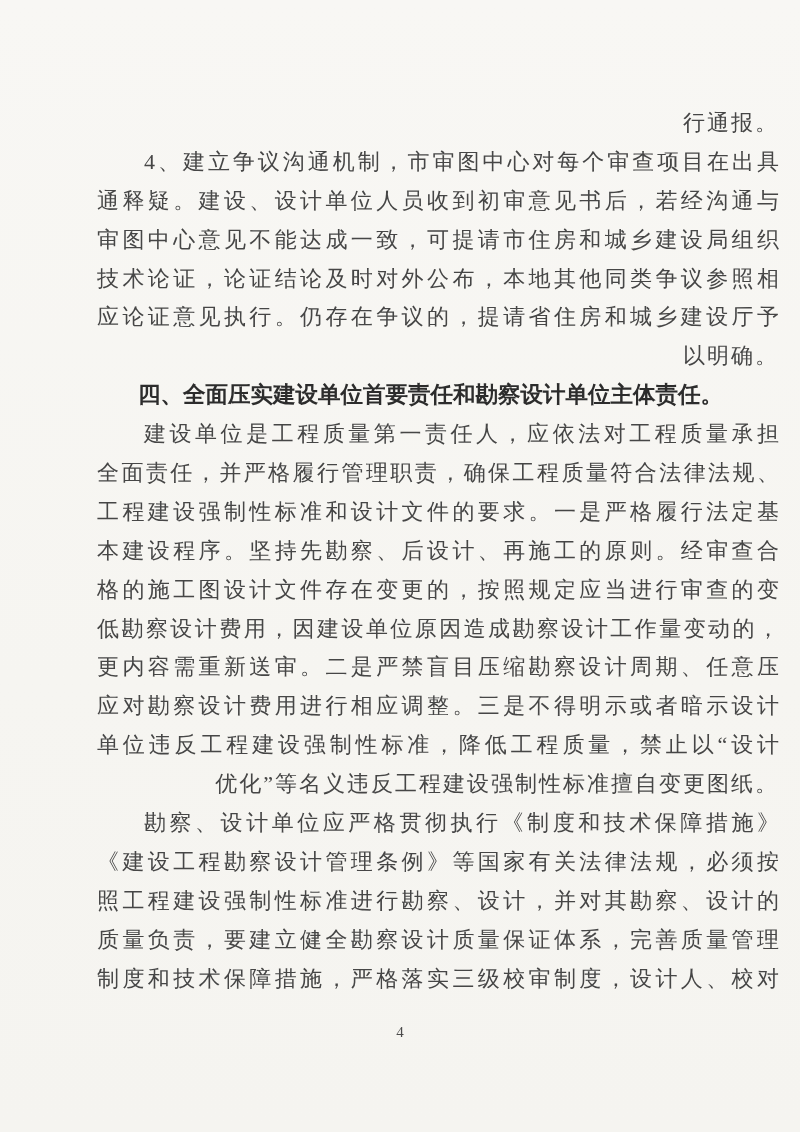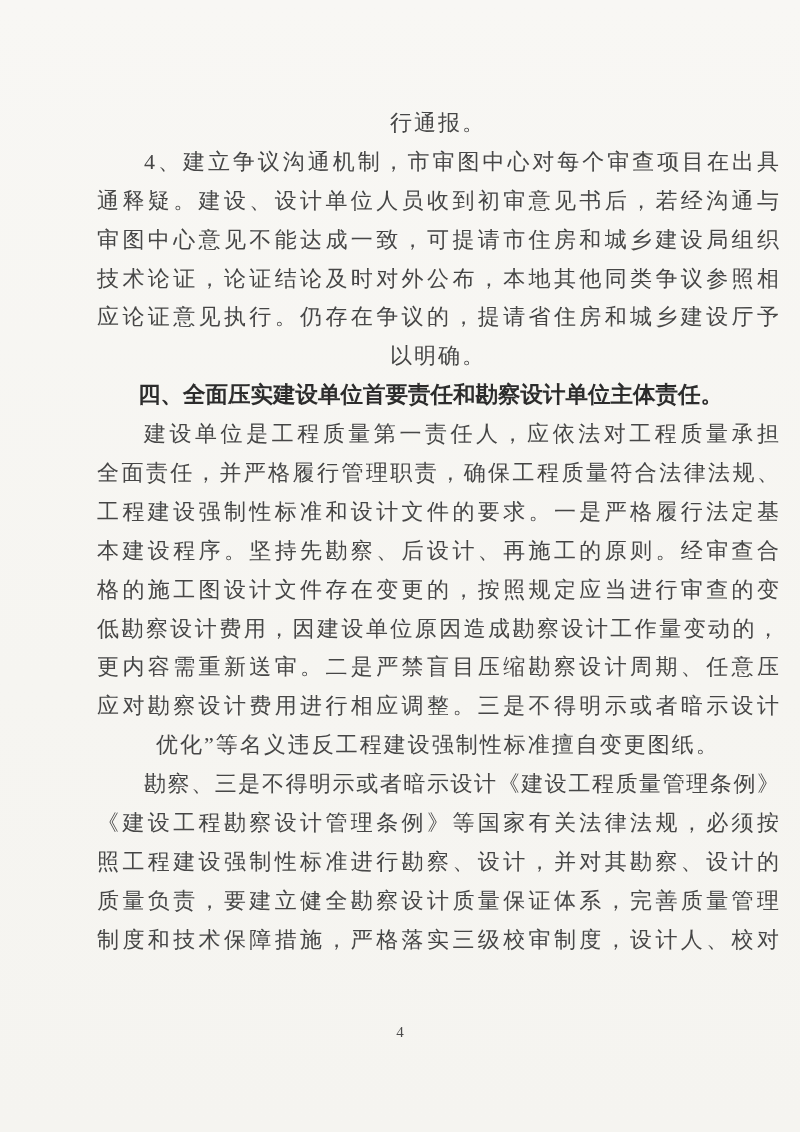--- a/index.html
+++ b/index.html
@@ -33,21 +33,21 @@
     overflow: hidden;
     white-space: normal;
   }
   .line.justify {
     text-align: justify;
     text-align-last: justify;
     text-justify: inter-character;
     letter-spacing: 0;
   }
   .line.short {
-    text-align: center;
+    text-align: right;
     letter-spacing: 2px;
   }
   .line.indent {
     padding-left: 47px;
   }
   .line.heading {
     font-family: Liberation Sans, sans-serif;
     font-weight: 700;
     font-size: 22.5px;
     letter-spacing: 0;
@@ -79,21 +79,22 @@
     <div class="line short">以明确。</div>
     <div class="line heading">四、全面压实建设单位首要责任和勘察设计单位主体责任。</div>
     <div class="line indent justify">建设单位是工程质量第一责任人，应依法对工程质量承担</div>
     <div class="line justify">全面责任，并严格履行管理职责，确保工程质量符合法律法规、</div>
     <div class="line justify">工程建设强制性标准和设计文件的要求。一是严格履行法定基</div>
     <div class="line justify">本建设程序。坚持先勘察、后设计、再施工的原则。经审查合</div>
     <div class="line justify">格的施工图设计文件存在变更的，按照规定应当进行审查的变</div>
     <div class="line justify">低勘察设计费用，因建设单位原因造成勘察设计工作量变动的，</div>
     <div class="line justify">更内容需重新送审。二是严禁盲目压缩勘察设计周期、任意压</div>
     <div class="line justify">应对勘察设计费用进行相应调整。三是不得明示或者暗示设计</div>
+    <div class="line justify">单位违反工程建设强制性标准，降低工程质量，禁止以“设计</div>
     <div class="line short">优化”等名义违反工程建设强制性标准擅自变更图纸。</div>
-    <div class="line indent justify">勘察、三是不得明示或者暗示设计《建设工程质量管理条例》</div>
+    <div class="line indent justify">勘察、设计单位应严格贯彻执行《制度和技术保障措施》</div>
     <div class="line justify">《建设工程勘察设计管理条例》等国家有关法律法规，必须按</div>
     <div class="line justify">照工程建设强制性标准进行勘察、设计，并对其勘察、设计的</div>
     <div class="line justify">质量负责，要建立健全勘察设计质量保证体系，完善质量管理</div>
     <div class="line justify">制度和技术保障措施，严格落实三级校审制度，设计人、校对</div>
   </div>
   <div class="page-number">4</div>
 </div>
 
 </body></html>

